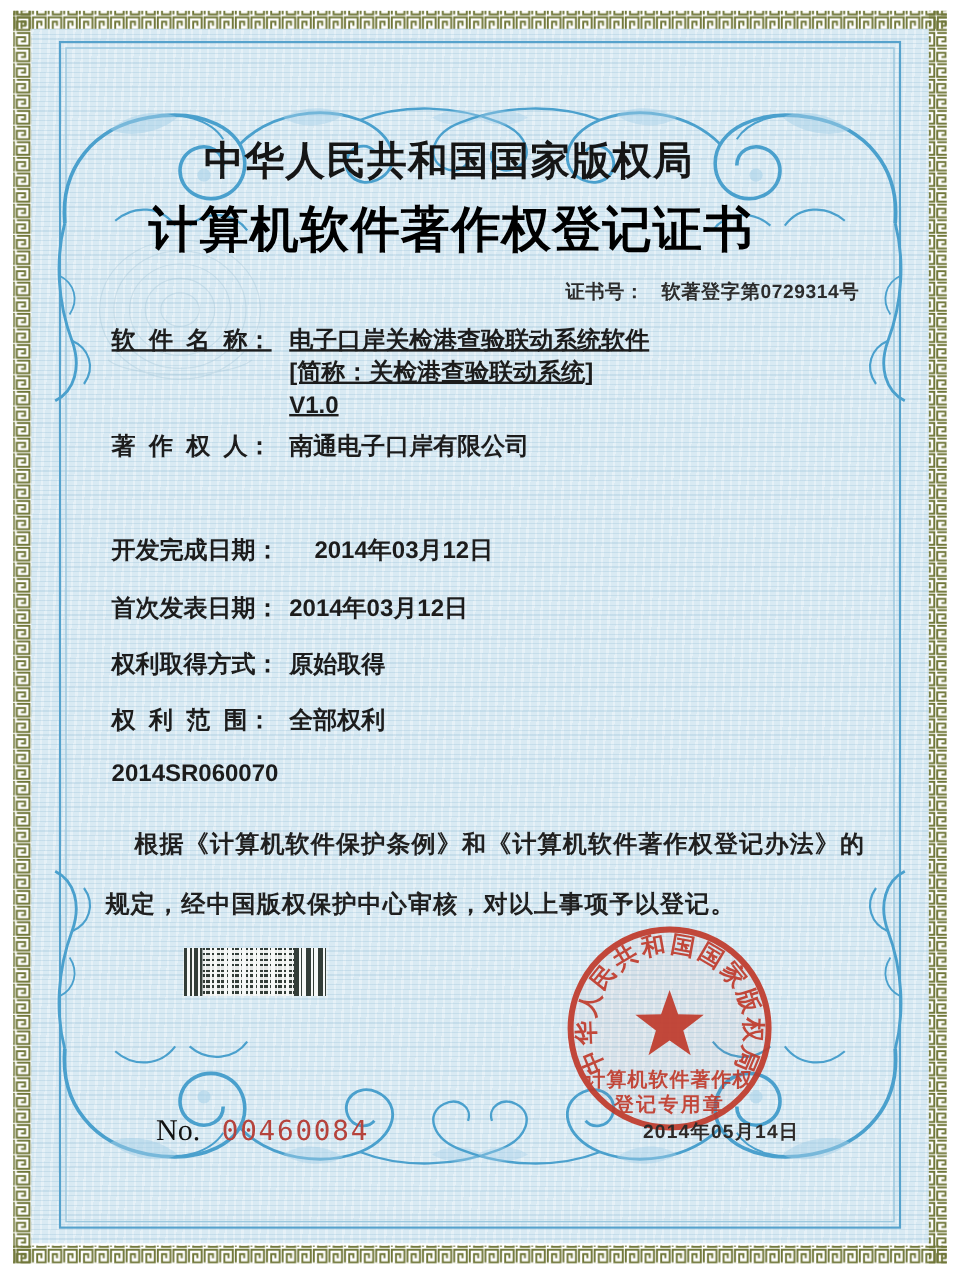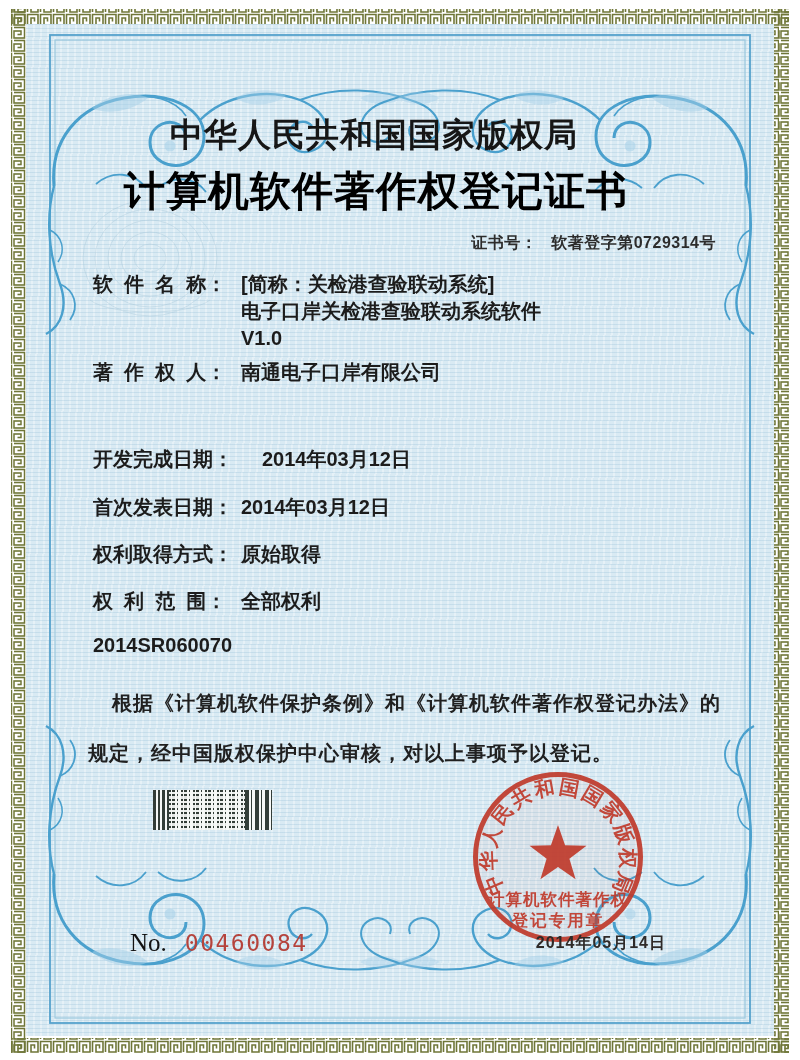--- a/index.html
+++ b/index.html
@@ -132,25 +132,25 @@
     </g>
   </svg>
 
   <div class="txt issuer">中华人民共和国国家版权局</div>
   <div class="txt cert-title">计算机软件著作权登记证书</div>
 
   <div class="txt certno">
     <span>证书号：</span><span class="gap"></span><span>软著登字第0729314号</span>
   </div>
 
-  <div class="f-row" style="top:271px;">
+  <div class="f-row" style="top:271px;text-decoration:underline;">
     <span class="f-label">软  件  名  称：</span>
     <span class="v-lines">
+      <div class="f-value">电子口岸关检港查验联动系统软件</div>
       <div class="f-value">[简称：关检港查验联动系统]</div>
-      <div class="f-value">电子口岸关检港查验联动系统软件</div>
       <div class="f-value">V1.0</div>
     </span>
   </div>
 
   <div class="f-row" style="top:359px;">
     <span class="f-label">著  作  权  人：</span>
     <span class="f-value">南通电子口岸有限公司</span>
   </div>
 
   <div class="f-row" style="top:446px;gap:21px;">

